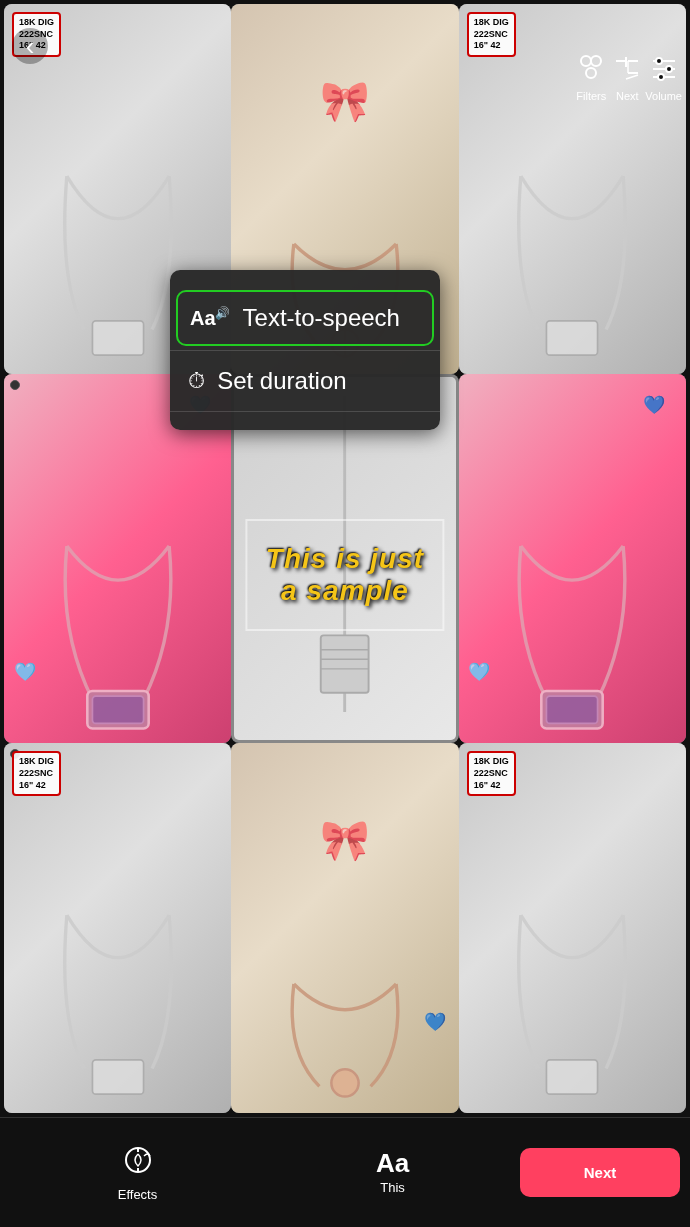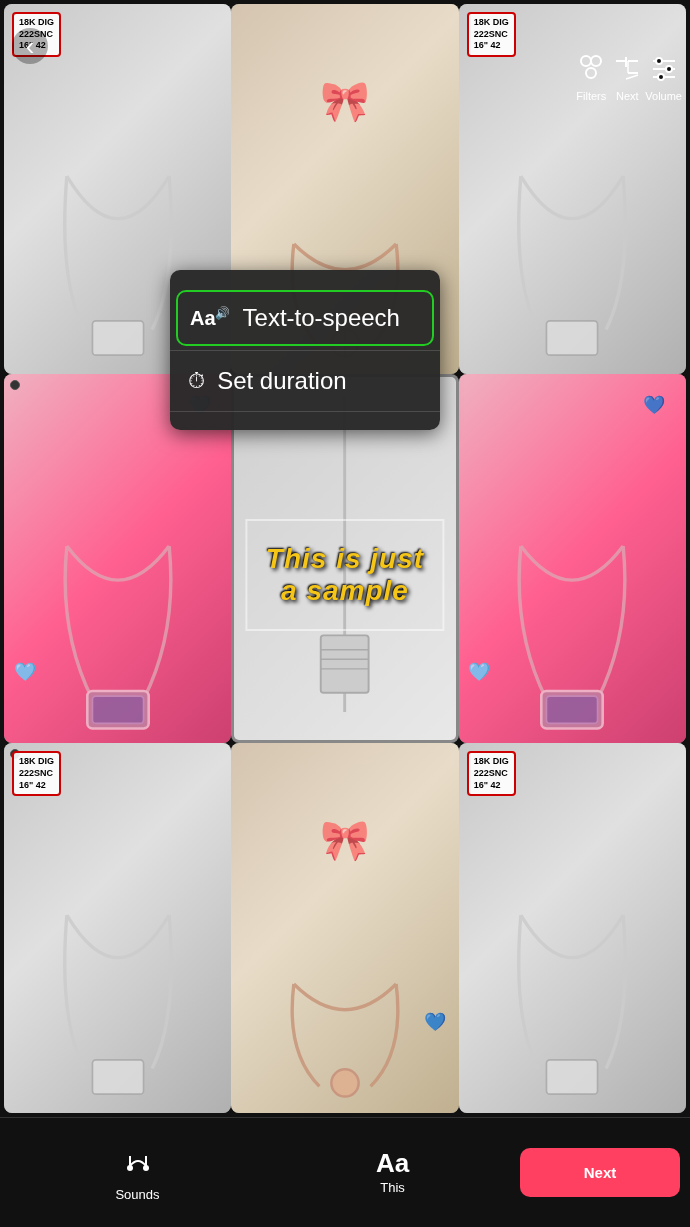--- a/index.html
+++ b/index.html
@@ -464,33 +464,33 @@
   </div>
   <div class="menu-divider"></div>
   <div class="menu-item">
     <span style="color:#fff;font-size:22px;">⏱</span>
     <span class="menu-item-text">Set duration</span>
   </div>
   <div class="menu-divider"></div>
 </div>
 
 <div class="bottom-toolbar">
+
   <div class="bottom-item">
     <span class="bottom-icon">
       <svg width="32" height="32" viewBox="0 0 32 32" fill="none">
-        <path d="M8 22 Q16 12 24 22" stroke="white" stroke-width="2" fill="none"></path>
-        <circle cx="8" cy="24" r="3" fill="white"></circle>
-        <circle cx="24" cy="24" r="3" fill="white"></circle>
-        <line x1="8" y1="24" x2="8" y2="12" stroke="white" stroke-width="2"></line>
-        <line x1="24" y1="24" x2="24" y2="12" stroke="white" stroke-width="2"></line>
+        <circle cx="16" cy="16" r="12" stroke="white" stroke-width="2" fill="none"></circle>
+        <path d="M16 10 Q22 16 16 22 Q10 16 16 10" stroke="white" stroke-width="1.5" fill="none"></path>
+        <line x1="16" y1="4" x2="16" y2="8" stroke="white" stroke-width="2"></line>
+        <line x1="16" y1="24" x2="16" y2="28" stroke="white" stroke-width="2"></line>
+        <path d="M22 12 Q26 8 28 12" stroke="white" stroke-width="1.5" fill="none"></path>
       </svg>
     </span>
-    <span class="bottom-label">Sounds</span>
-  </div>
-
+    <span class="bottom-label">Effects</span>
+  </div>
 
   <div class="bottom-item">
     <span class="bottom-icon" style="color:#fff;font-size:26px;font-weight:700;line-height:1;">Aa</span>
     <span class="bottom-label">This</span>
   </div>
 
 
   <button class="next-btn">Next</button>
 </div>
 

